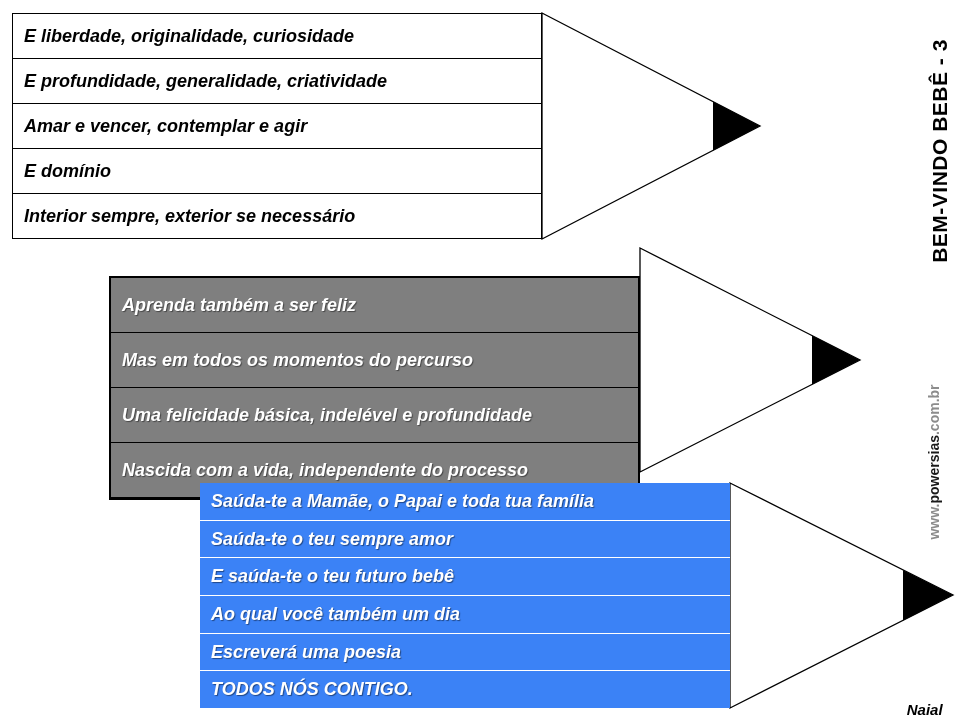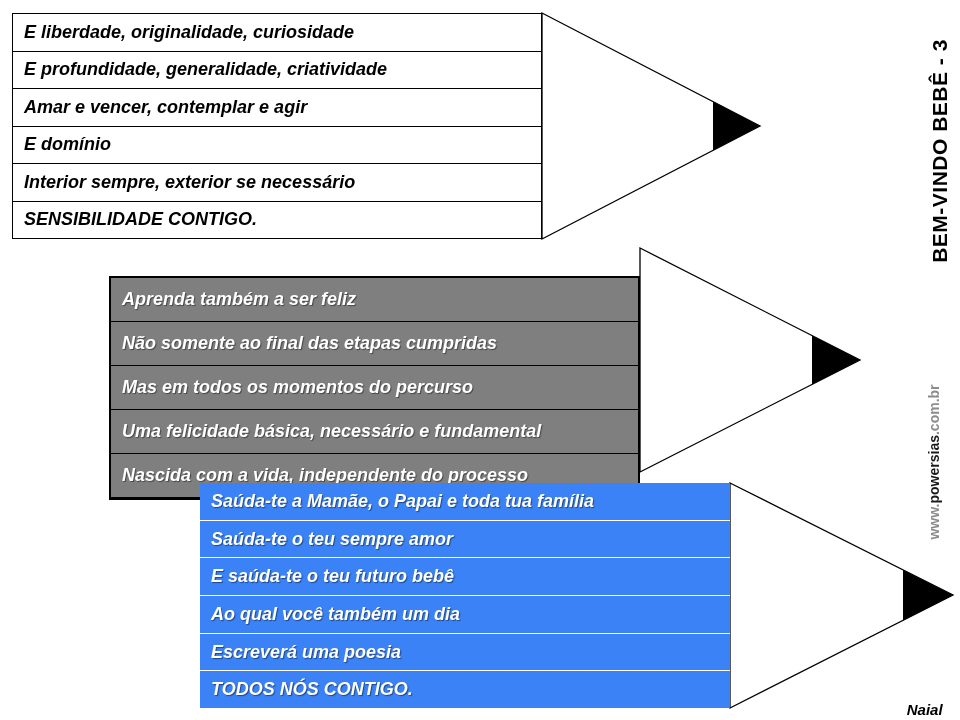--- a/index.html
+++ b/index.html
@@ -66,28 +66,26 @@
       <polygon points="903,570 953,595 903,620.5" fill="#000000"></polygon>
     </g>
   </svg>
 
   <div class="block block-white">
     <div class="row">E liberdade, originalidade, curiosidade</div>
     <div class="row">E profundidade, generalidade, criatividade</div>
     <div class="row">Amar e vencer, contemplar e agir</div>
     <div class="row">E domínio</div>
     <div class="row">Interior sempre, exterior se necessário</div>
-    <div class="row">SENSIBILIDADE CONTIGO.</div>
   </div>
 
   <div class="block block-gray">
     <div class="row">Aprenda também a ser feliz</div>
-    <div class="row">Não somente ao final das etapas cumpridas</div>
     <div class="row">Mas em todos os momentos do percurso</div>
-    <div class="row">Uma felicidade básica, necessário e fundamental</div>
+    <div class="row">Uma felicidade básica, indelével e profundidade</div>
     <div class="row">Nascida com a vida, independente do processo</div>
   </div>
 
   <div class="block block-black">
     <div class="row">Saúda-te a Mamãe, o Papai e toda tua família</div>
     <div class="row">Saúda-te o teu sempre amor</div>
     <div class="row">E saúda-te o teu futuro bebê</div>
     <div class="row">Ao qual você também um dia</div>
     <div class="row">Escreverá uma poesia</div>
     <div class="row">TODOS NÓS CONTIGO.</div>

